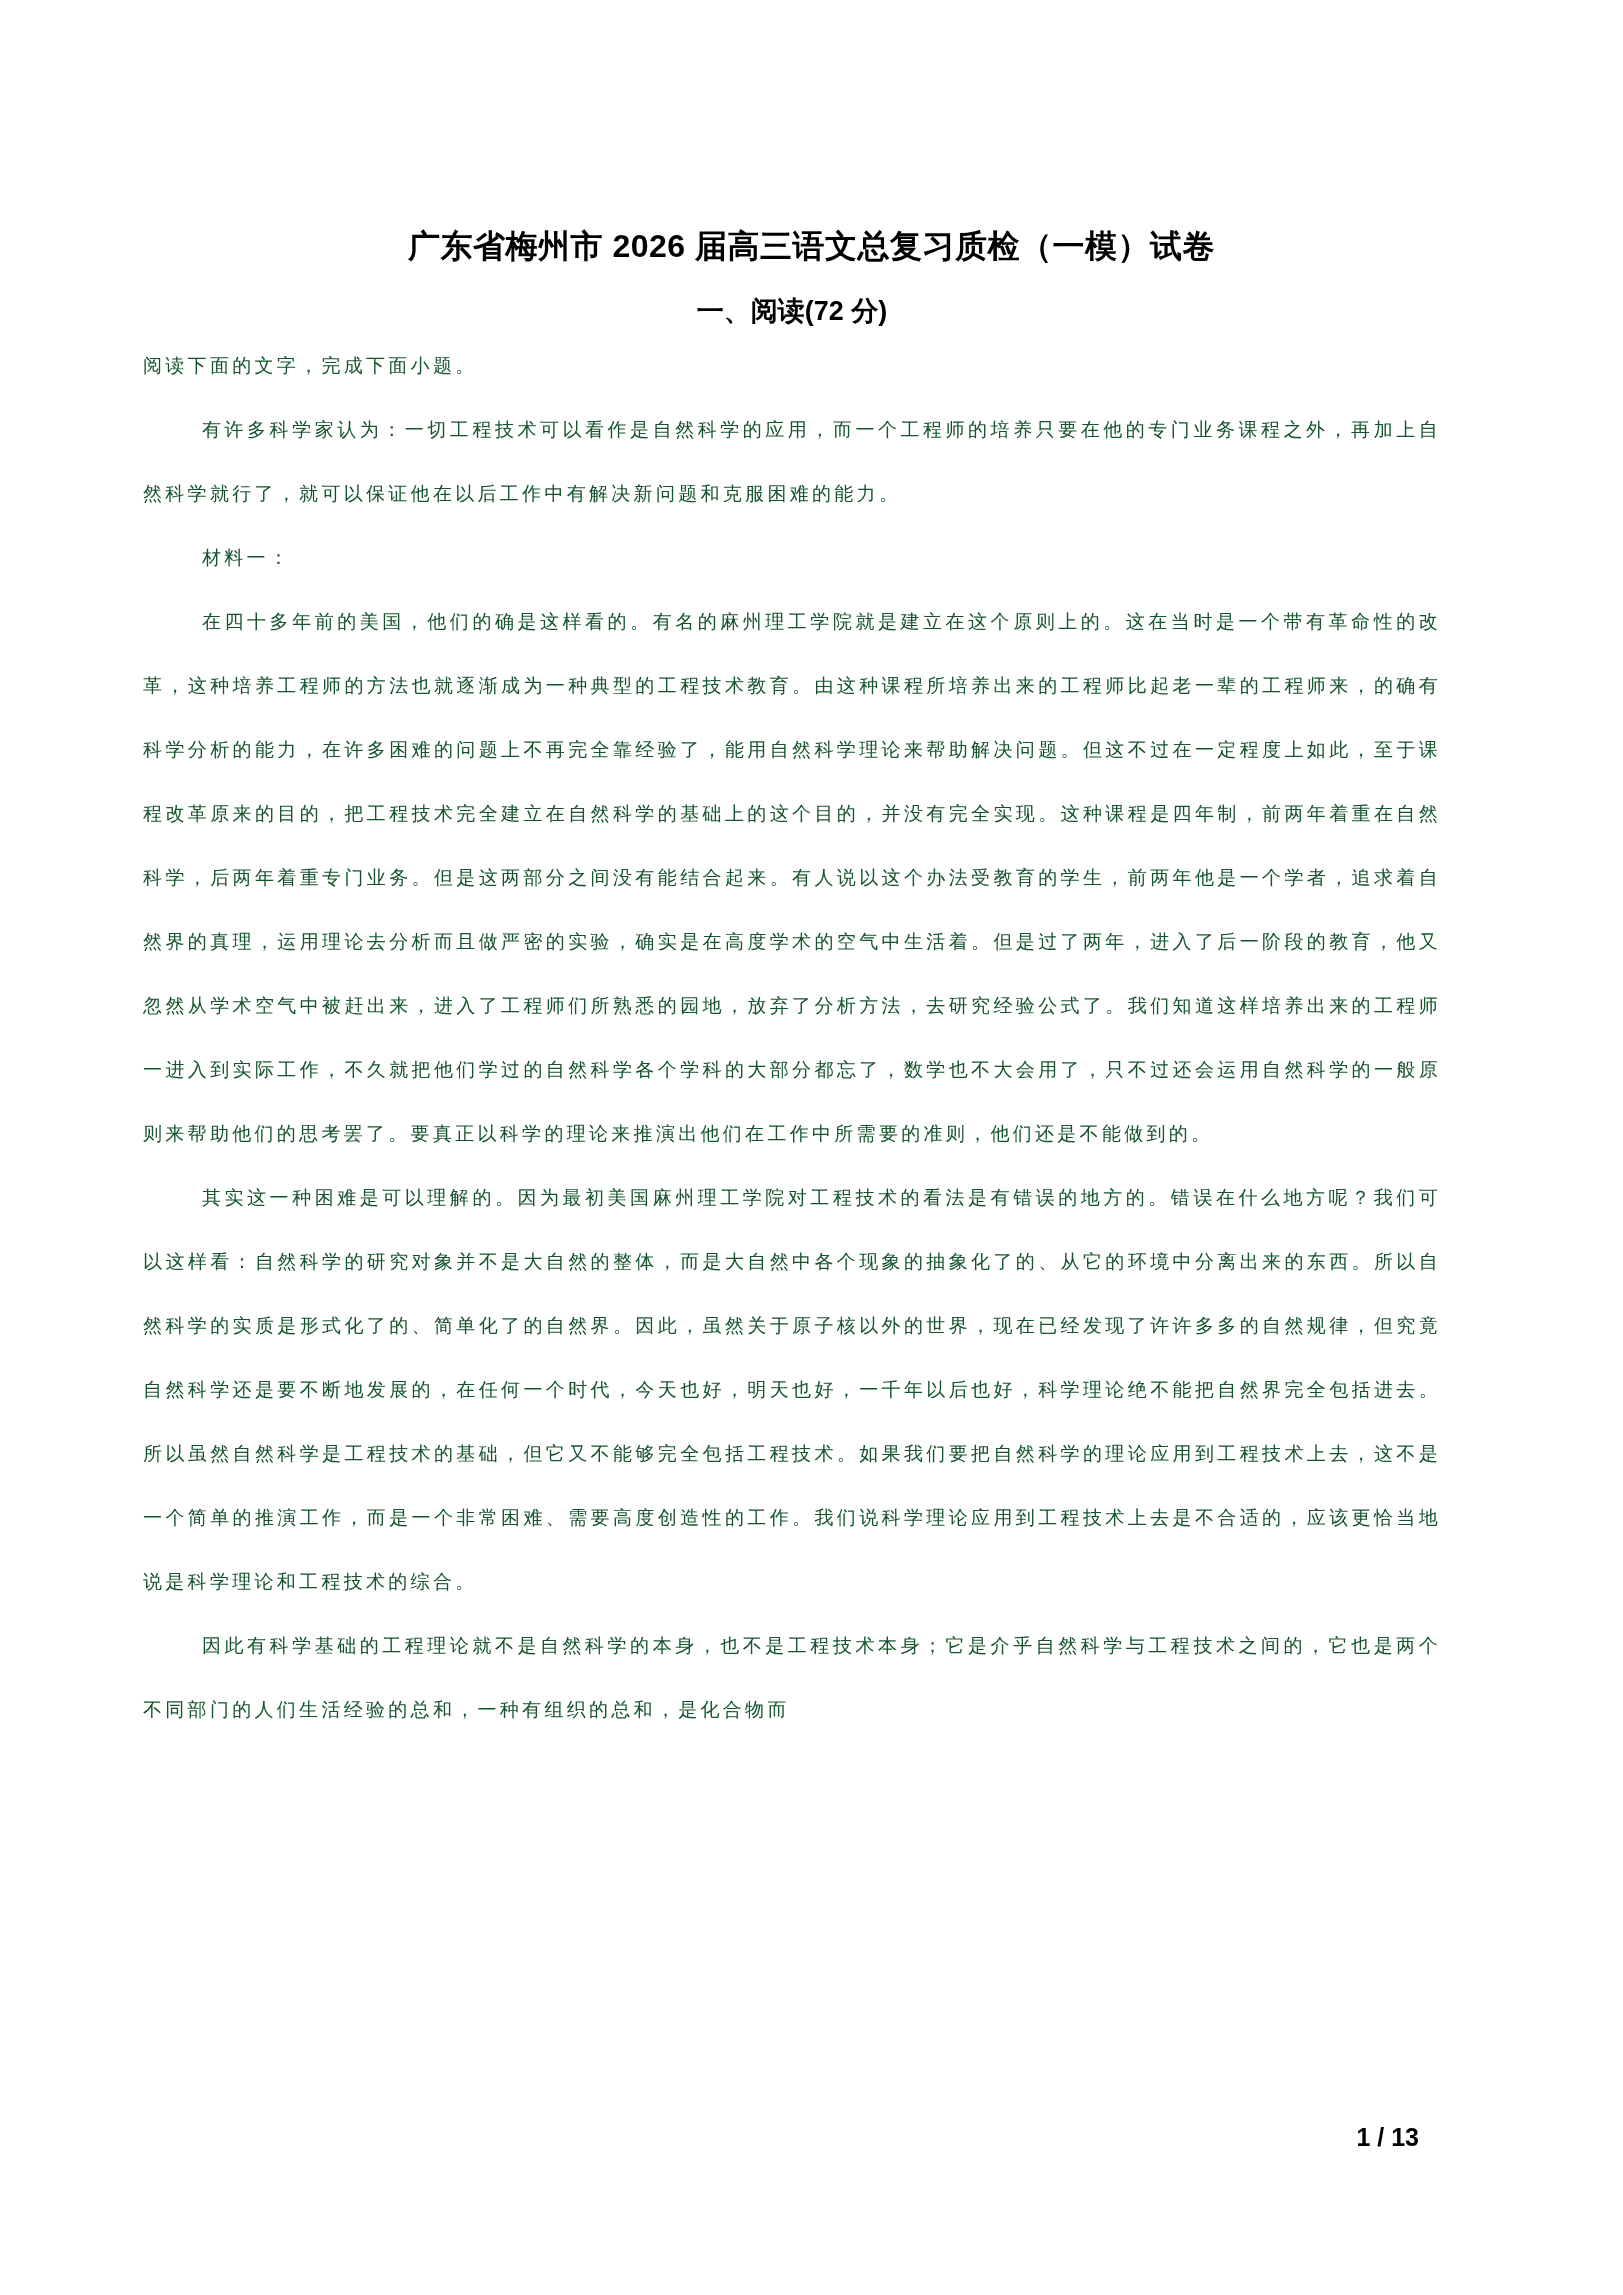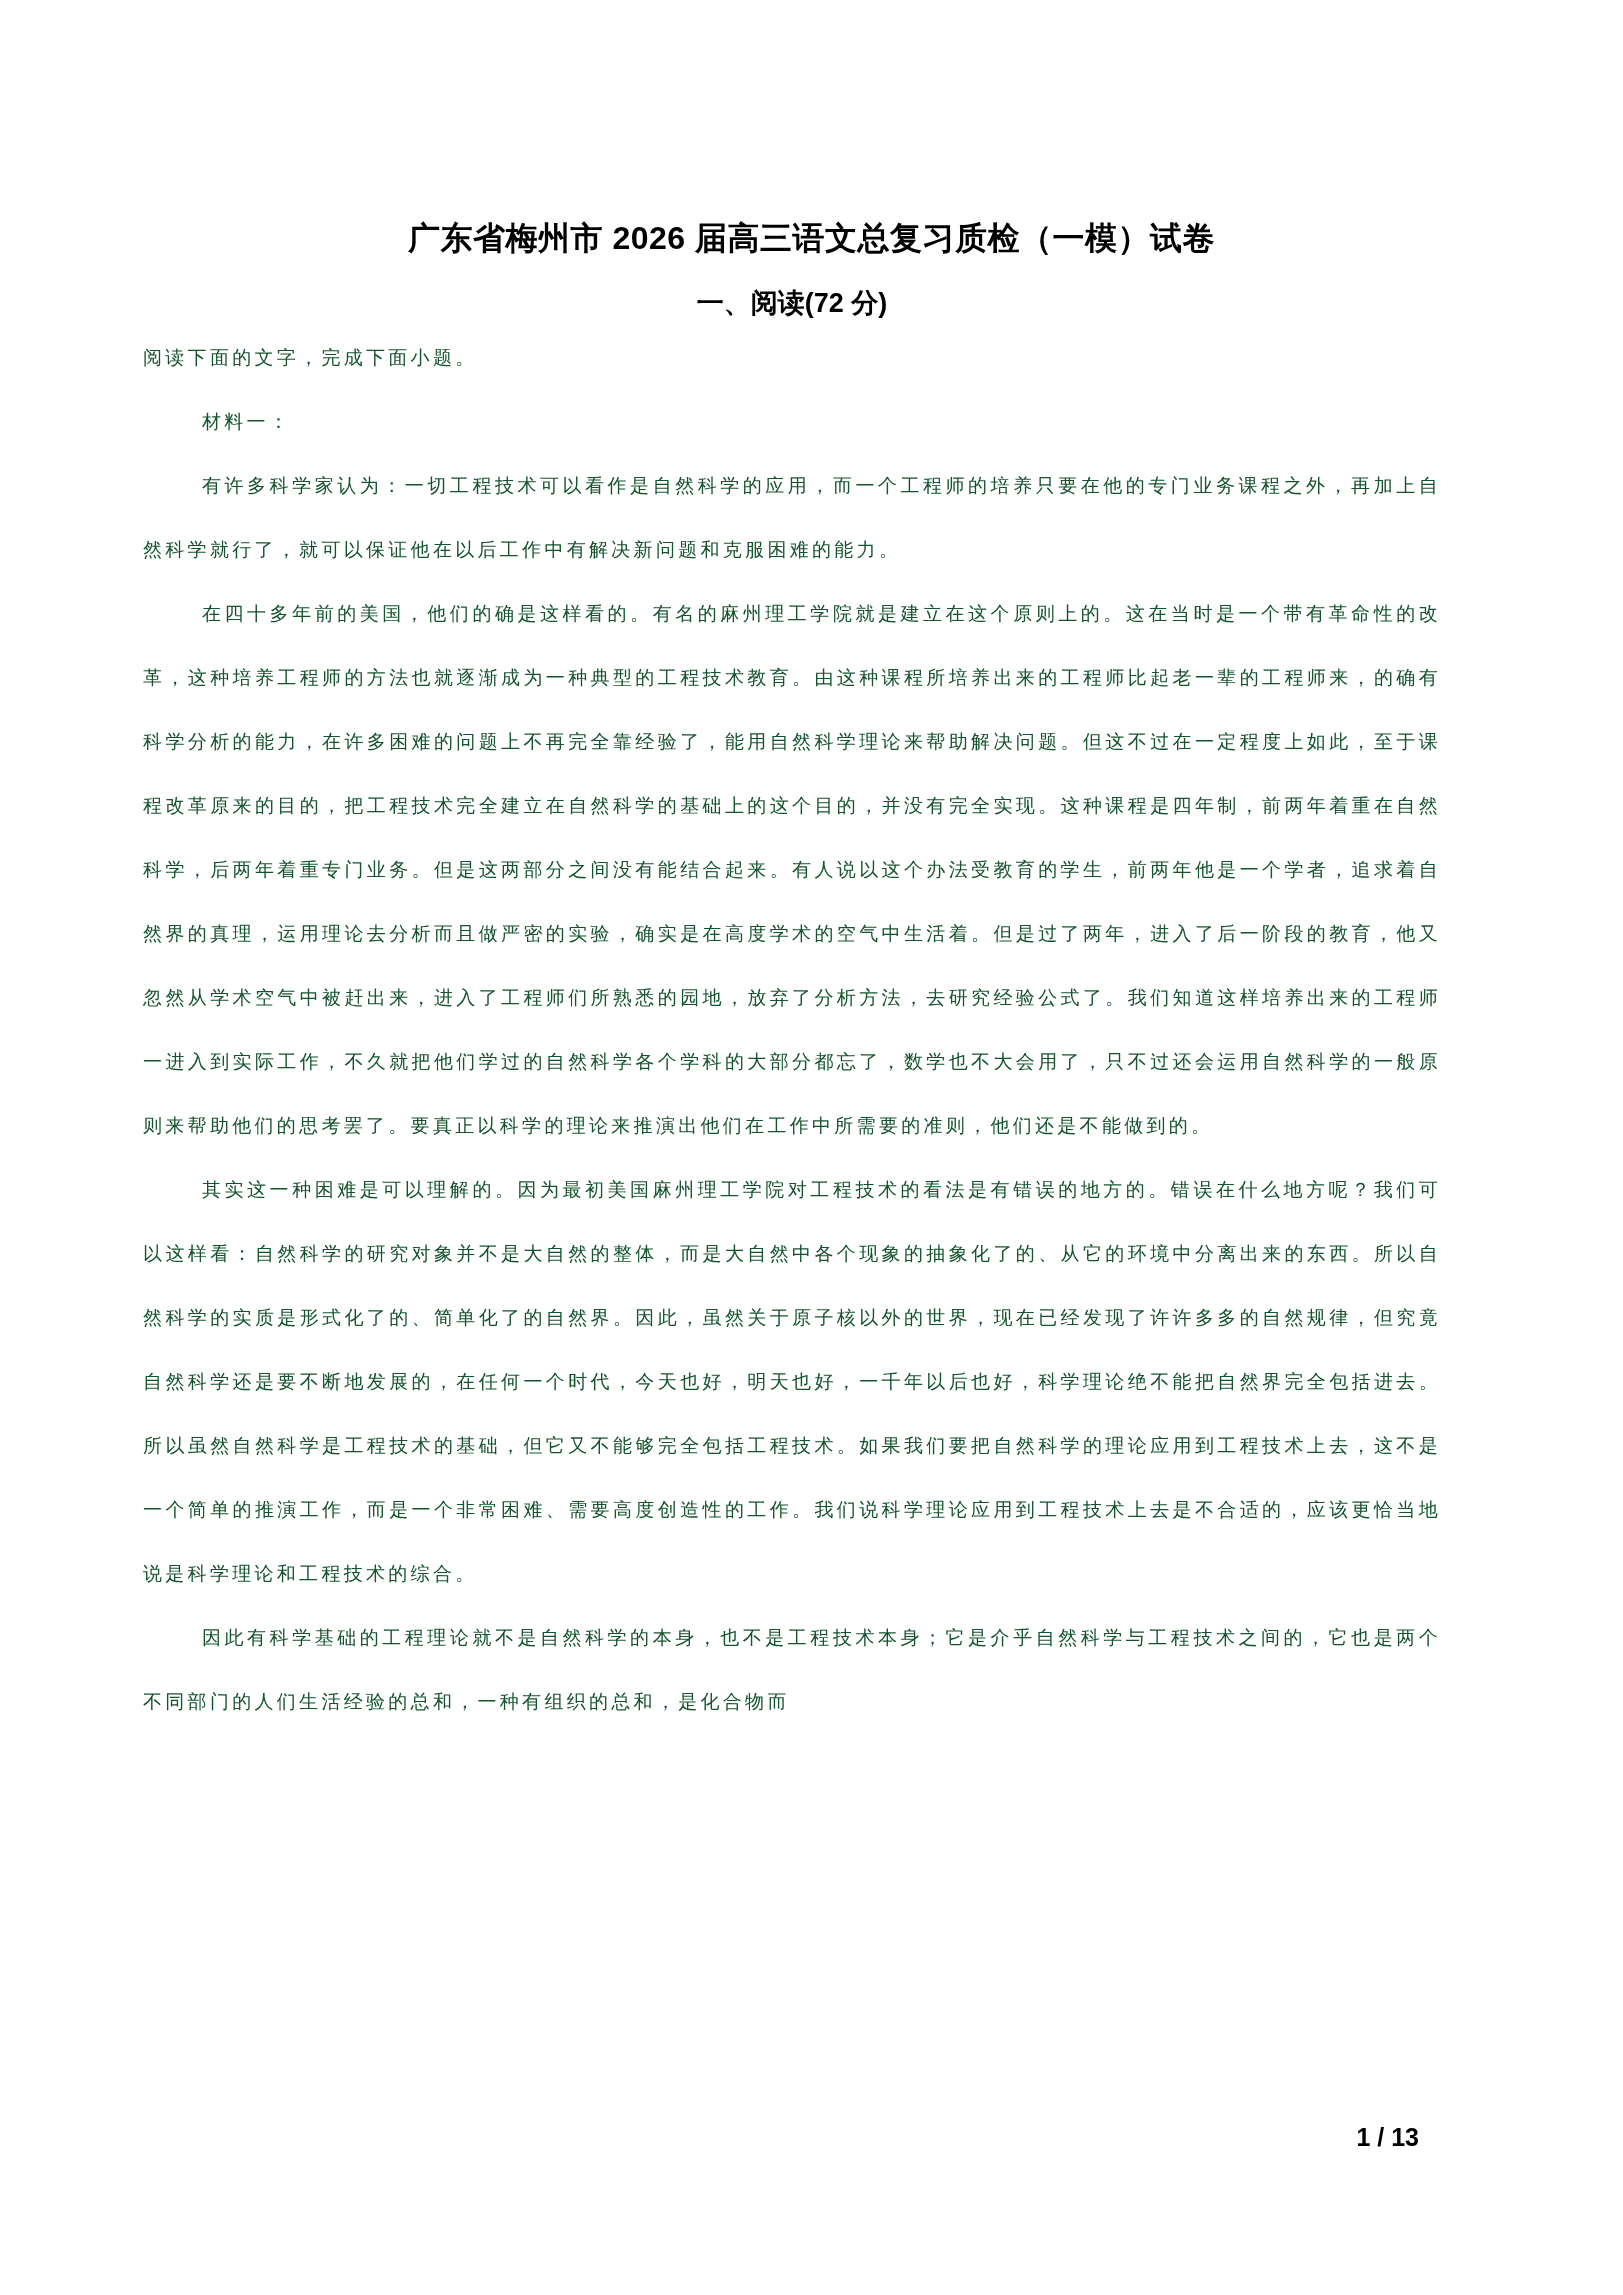--- a/index.html
+++ b/index.html
@@ -13,21 +13,21 @@
     height: 2295px;
     background: #ffffff;
     color: #000000;
     overflow: hidden;
   }
   .content {
     margin-left: 143px;
     width: 1298px;
   }
   h1.doc-title {
-    margin: 4px;
+    margin: 12px;
     padding-top: 214px;
     font-family: "Liberation Sans", "DejaVu Sans", sans-serif;
     font-weight: bold;
     font-size: 32px;
     line-height: 41px;
     text-align: center;
     color: #000000;
     letter-spacing: 0.5px;
   }
   h2.section-heading {
@@ -77,23 +77,23 @@
   <h1 class="doc-title">广东省梅州市 2026 届高三语文总复习质检（一模）试卷</h1>
 
   <div class="content">
 
     <h2 class="section-heading">一、阅读(72 分)</h2>
 
     <div class="body-text">
 
       <p class="no-indent">阅读下面的文字，完成下面小题。</p>
 
+      <p>有许多科学家认为：一切工程技术可以看作是自然科学的应用，而一个工程师的培养只要在他的专门业务课程之外，再加上自然科学就行了，就可以保证他在以后工作中有解决新问题和克服困难的能力。</p>
+
       <p>材料一：</p>
-
-      <p>有许多科学家认为：一切工程技术可以看作是自然科学的应用，而一个工程师的培养只要在他的专门业务课程之外，再加上自然科学就行了，就可以保证他在以后工作中有解决新问题和克服困难的能力。</p>
 
       <p>在四十多年前的美国，他们的确是这样看的。有名的麻州理工学院就是建立在这个原则上的。这在当时是一个带有革命性的改革，这种培养工程师的方法也就逐渐成为一种典型的工程技术教育。由这种课程所培养出来的工程师比起老一辈的工程师来，的确有科学分析的能力，在许多困难的问题上不再完全靠经验了，能用自然科学理论来帮助解决问题。但这不过在一定程度上如此，至于课程改革原来的目的，把工程技术完全建立在自然科学的基础上的这个目的，并没有完全实现。这种课程是四年制，前两年着重在自然科学，后两年着重专门业务。但是这两部分之间没有能结合起来。有人说以这个办法受教育的学生，前两年他是一个学者，追求着自然界的真理，运用理论去分析而且做严密的实验，确实是在高度学术的空气中生活着。但是过了两年，进入了后一阶段的教育，他又忽然从学术空气中被赶出来，进入了工程师们所熟悉的园地，放弃了分析方法，去研究经验公式了。我们知道这样培养出来的工程师一进入到实际工作，不久就把他们学过的自然科学各个学科的大部分都忘了，数学也不大会用了，只不过还会运用自然科学的一般原则来帮助他们的思考罢了。要真正以科学的理论来推演出他们在工作中所需要的准则，他们还是不能做到的。</p>
 
       <p>其实这一种困难是可以理解的。因为最初美国麻州理工学院对工程技术的看法是有错误的地方的。错误在什么地方呢？我们可以这样看：自然科学的研究对象并不是大自然的整体，而是大自然中各个现象的抽象化了的、从它的环境中分离出来的东西。所以自然科学的实质是形式化了的、简单化了的自然界。因此，虽然关于原子核以外的世界，现在已经发现了许许多多的自然规律，但究竟自然科学还是要不断地发展的，在任何一个时代，今天也好，明天也好，一千年以后也好，科学理论绝不能把自然界完全包括进去。所以虽然自然科学是工程技术的基础，但它又不能够完全包括工程技术。如果我们要把自然科学的理论应用到工程技术上去，这不是一个简单的推演工作，而是一个非常困难、需要高度创造性的工作。我们说科学理论应用到工程技术上去是不合适的，应该更恰当地说是科学理论和工程技术的综合。</p>
 
       <p>因此有科学基础的工程理论就不是自然科学的本身，也不是工程技术本身；它是介乎自然科学与工程技术之间的，它也是两个不同部门的人们生活经验的总和，一种有组织的总和，是化合物而</p>
 
     </div>
   </div>
 

